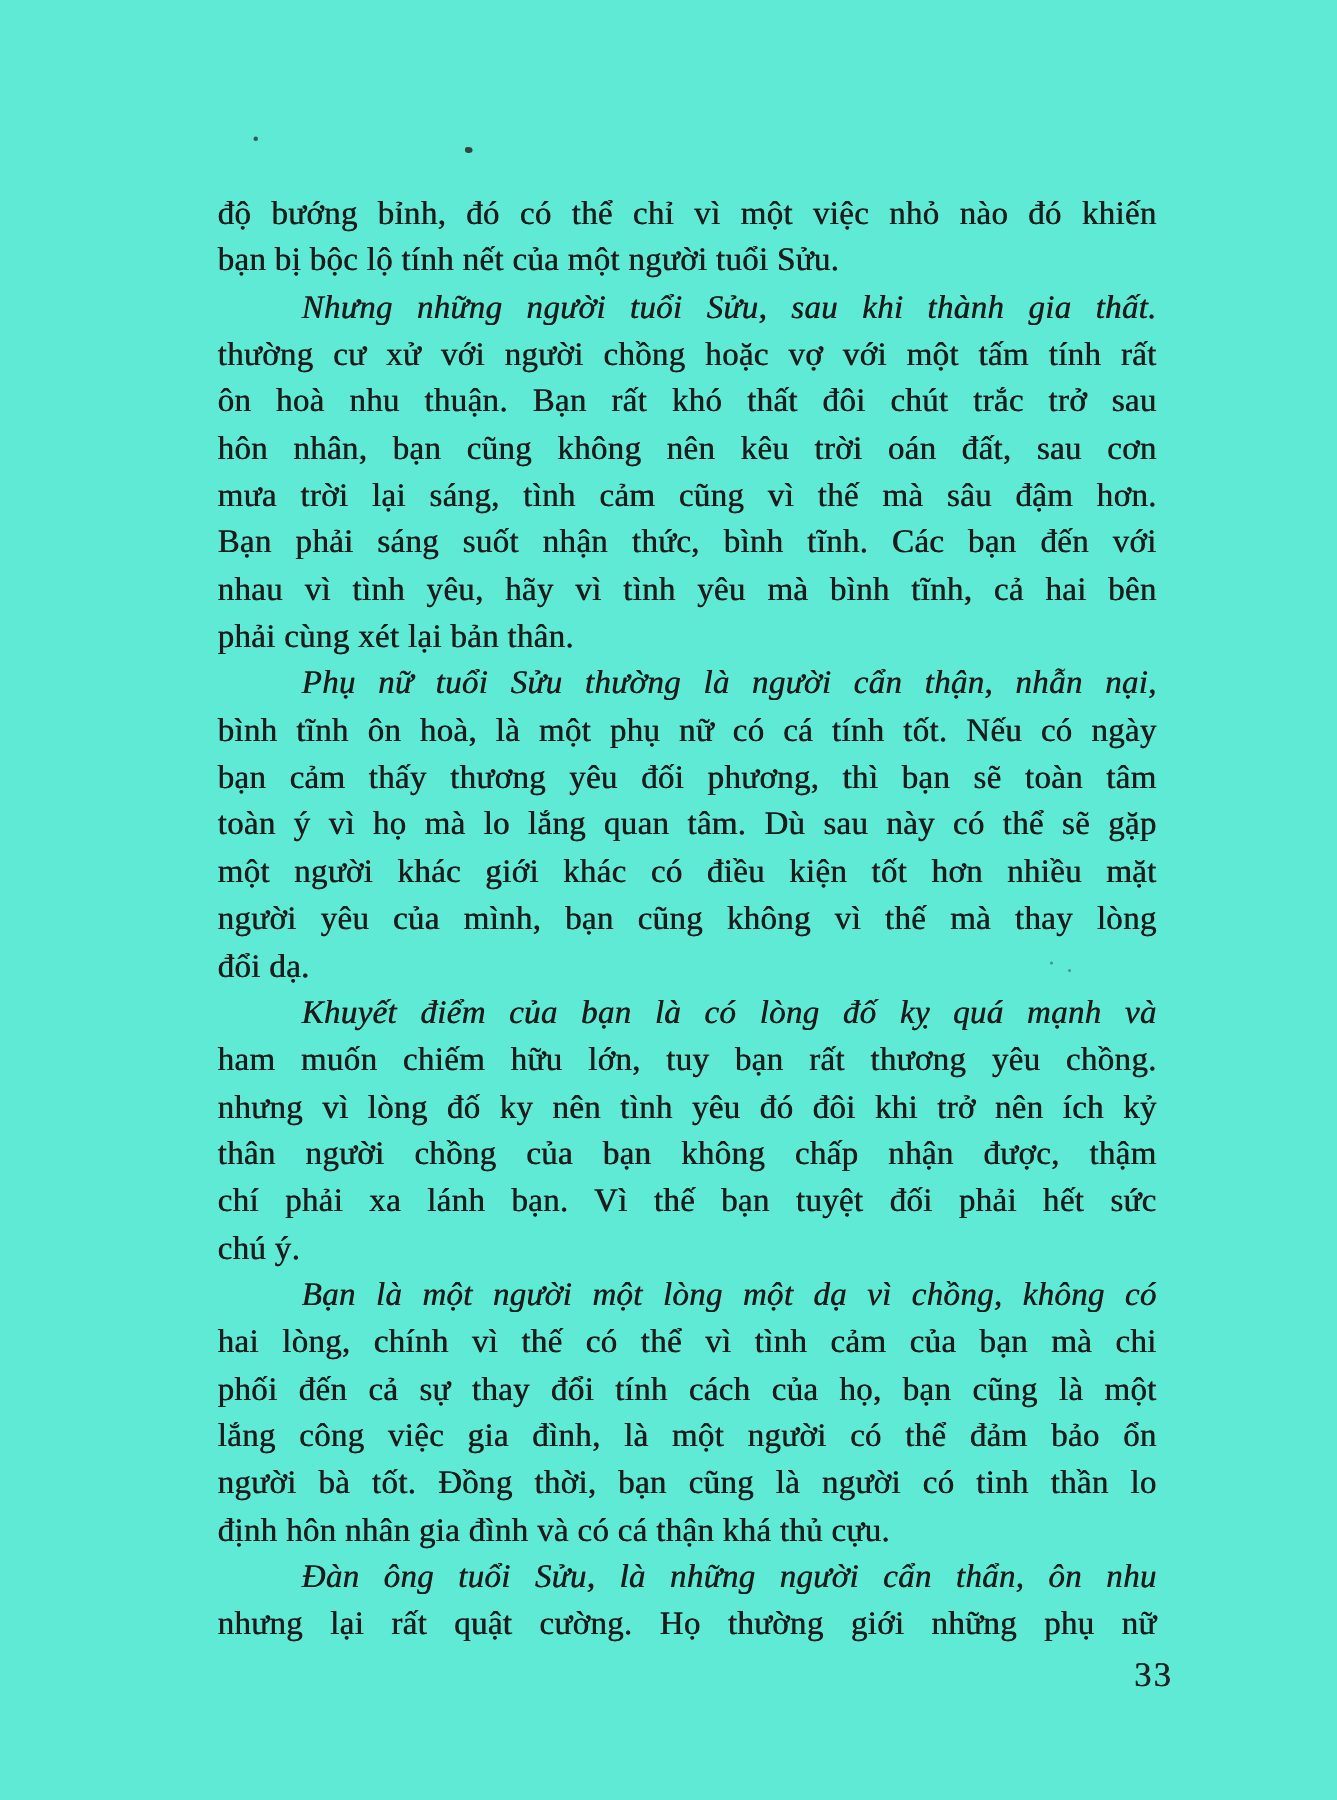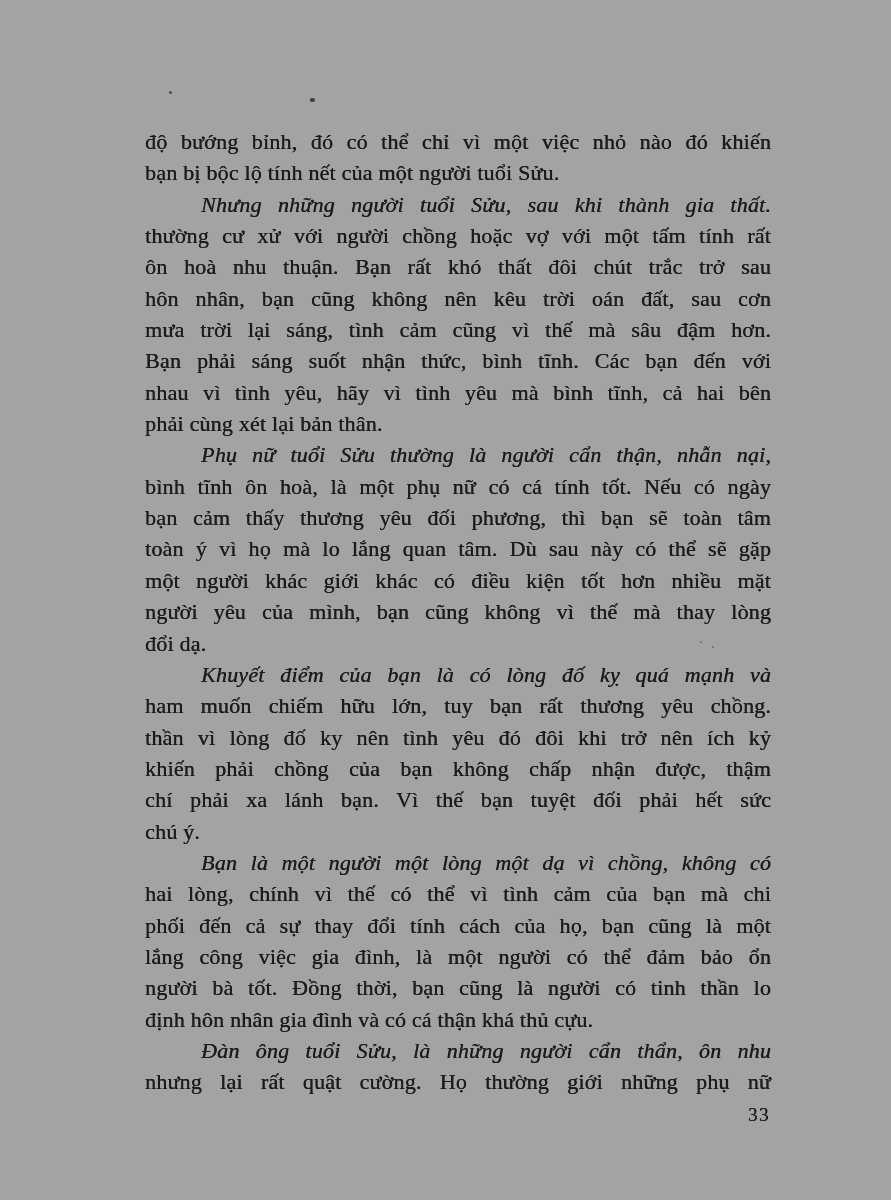--- a/index.html
+++ b/index.html
@@ -12,21 +12,21 @@
     background: #fdfdfb;
     overflow: hidden;
     position: relative;
     font-family: "Liberation Serif", "DejaVu Serif", serif;
   }
   .page {
     position: absolute;
     left: 0; top: 0;
     width: 891px;
     height: 1200px;
-    background: #a3a3a3;
+    background: #5eead4;
   }
   .text-block {
     position: absolute;
     left: 145px;
     top: 126px;
     width: 626px;
     color: #1c1c1c;
     font-size: 22px;
     line-height: 31.35px;
     letter-spacing: 0.2px;
@@ -45,23 +45,23 @@
   }
   .line.pend {
     text-align-last: left;
   }
   .page-number {
     position: absolute;
     left: 748px;
     top: 1104px;
     width: 34px;
     color: #222;
-    font-size: 19px;
+    font-size: 23px;
     letter-spacing: 1.5px;
-    text-align: left;
+    text-align: right;
     text-shadow: 0.3px 0 0 currentColor;
   }
   .speck {
     position: absolute;
     background: #2a2a2a;
     border-radius: 50%;
   }
   .speck.s1 { left: 169px; top: 91px;  width: 3px; height: 3px; opacity: .75; }
   .speck.s2 { left: 310px; top: 98px;  width: 5px; height: 4px; opacity: .85; border-radius: 40% 60% 50% 50%; }
   .speck.s3 { left: 700px; top: 641px; width: 2px; height: 2px; opacity: .45; }
@@ -90,22 +90,22 @@
     <div class="line pend">phải cùng xét lại bản thân.</div>
     <div class="line pfirst">Phụ nữ tuổi Sửu thường là người cẩn thận, nhẫn nại,</div>
     <div class="line">bình tĩnh ôn hoà, là một phụ nữ có cá tính tốt. Nếu có ngày</div>
     <div class="line">bạn cảm thấy thương yêu đối phương, thì bạn sẽ toàn tâm</div>
     <div class="line">toàn ý vì họ mà lo lắng quan tâm. Dù sau này có thể sẽ gặp</div>
     <div class="line">một người khác giới khác có điều kiện tốt hơn nhiều mặt</div>
     <div class="line">người yêu của mình, bạn cũng không vì thế mà thay lòng</div>
     <div class="line pend">đổi dạ.</div>
     <div class="line pfirst">Khuyết điểm của bạn là có lòng đố kỵ quá mạnh và</div>
     <div class="line">ham muốn chiếm hữu lớn, tuy bạn rất thương yêu chồng.</div>
-    <div class="line">thần vì lòng đố ky nên tình yêu đó đôi khi trở nên ích kỷ</div>
-    <div class="line">khiến phải chồng của bạn không chấp nhận được, thậm</div>
+    <div class="line">nhưng vì lòng đố ky nên tình yêu đó đôi khi trở nên ích kỷ</div>
+    <div class="line">thân người chồng của bạn không chấp nhận được, thậm</div>
     <div class="line">chí phải xa lánh bạn. Vì thế bạn tuyệt đối phải hết sức</div>
     <div class="line pend">chú ý.</div>
     <div class="line pfirst">Bạn là một người một lòng một dạ vì chồng, không có</div>
     <div class="line">hai lòng, chính vì thế có thể vì tình cảm của bạn mà chi</div>
     <div class="line">phối đến cả sự thay đổi tính cách của họ, bạn cũng là một</div>
     <div class="line">lắng công việc gia đình, là một người có thể đảm bảo ổn</div>
     <div class="line">người bà tốt. Đồng thời, bạn cũng là người có tinh thần lo</div>
     <div class="line pend">định hôn nhân gia đình và có cá thận khá thủ cựu.</div>
     <div class="line pfirst">Đàn ông tuổi Sửu, là những người cẩn thẩn, ôn nhu</div>
     <div class="line">nhưng lại rất quật cường. Họ thường giới những phụ nữ</div>

